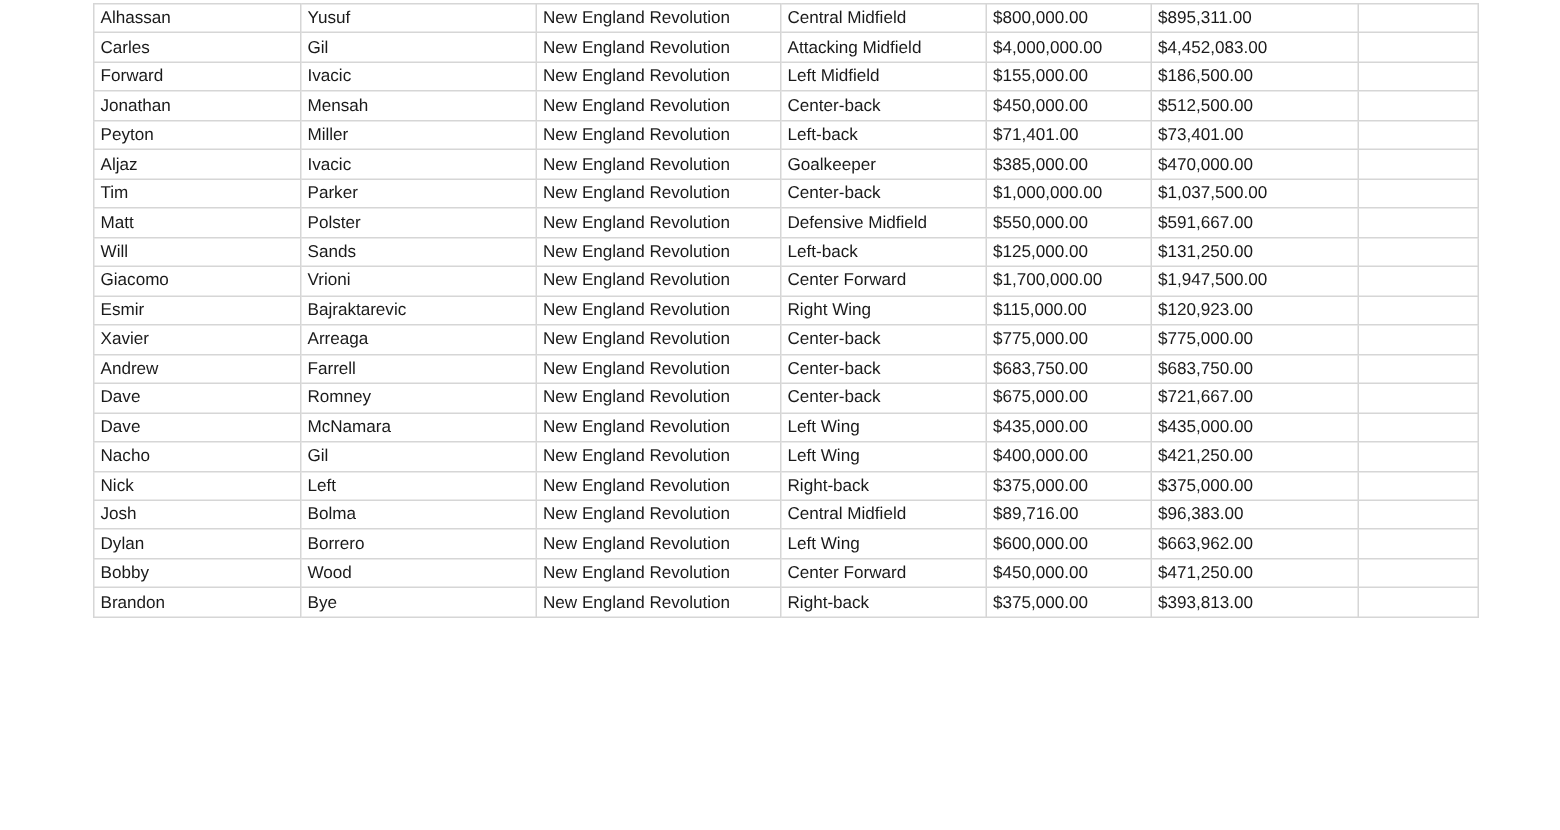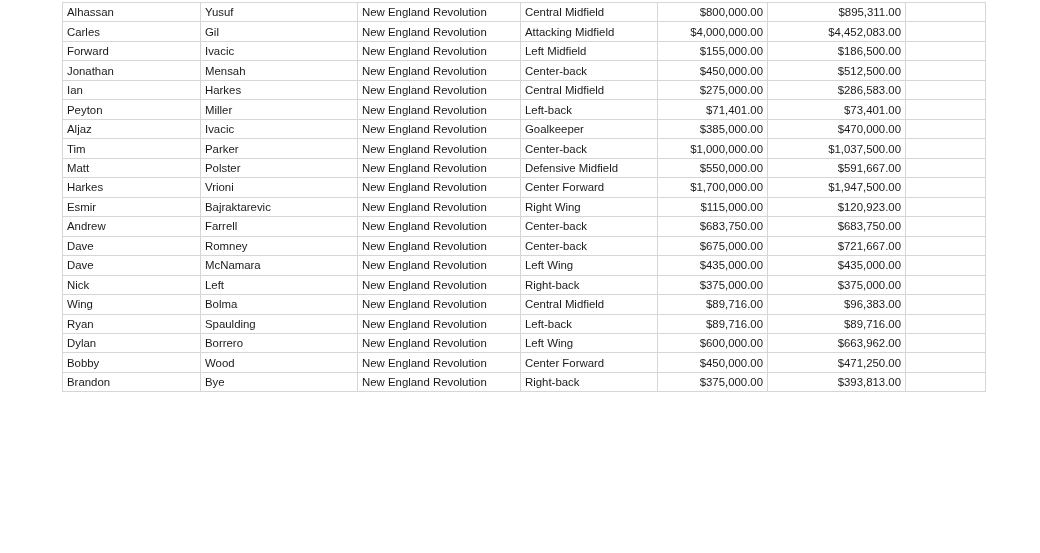--- a/index.html
+++ b/index.html
@@ -1,21 +1,21 @@
 <!DOCTYPE html>
 <html><head>
 <meta charset="utf-8">
 <style>
   html, body { margin: 0; padding: 0; background: #ffffff; }
   body { width: 1040px; height: 553px; position: relative; overflow: hidden;
          font-family: "Liberation Sans", "DejaVu Sans", sans-serif; color: #1a1a1a; }
   .sheet { position: absolute; left: 62px; top: 2px; border-collapse: collapse; table-layout: fixed; }
   .sheet td { height: 18.48px; border: 1px solid #d6d6d6; padding: 0 4px; font-size: 11.4px;
               white-space: nowrap; overflow: hidden; line-height: 18px; }
-  .sheet td.num { text-align: right; padding-right: 4px; }
+  .sheet td.num { padding-right: 4px; }
   col.c1 { width: 138px; } col.c2 { width: 157px; } col.c3 { width: 163px; }
   col.c4 { width: 137px; } col.c5 { width: 110px; } col.c6 { width: 138px; } col.c7 { width: 80px; }
 </style>
 </head>
 <body>
 
 <table class="sheet">
   <colgroup>
     <col class="c1">
       <col class="c2">
@@ -56,29 +56,20 @@
       <tr>
         <td>Jonathan</td>
         <td>Mensah</td>
         <td>New England Revolution</td>
         <td>Center-back</td>
         <td class="num">$450,000.00</td>
         <td class="num">$512,500.00</td>
         <td></td>
       </tr>
       <tr>
-        <td>Ian</td>
-        <td>Harkes</td>
-        <td>New England Revolution</td>
-        <td>Central Midfield</td>
-        <td class="num">$275,000.00</td>
-        <td class="num">$286,583.00</td>
-        <td></td>
-      </tr>
-      <tr>
         <td>Peyton</td>
         <td>Miller</td>
         <td>New England Revolution</td>
         <td>Left-back</td>
         <td class="num">$71,401.00</td>
         <td class="num">$73,401.00</td>
         <td></td>
       </tr>
       <tr>
         <td>Aljaz</td>
@@ -101,38 +92,56 @@
       <tr>
         <td>Matt</td>
         <td>Polster</td>
         <td>New England Revolution</td>
         <td>Defensive Midfield</td>
         <td class="num">$550,000.00</td>
         <td class="num">$591,667.00</td>
         <td></td>
       </tr>
       <tr>
-        <td>Harkes</td>
+        <td>Will</td>
+        <td>Sands</td>
+        <td>New England Revolution</td>
+        <td>Left-back</td>
+        <td class="num">$125,000.00</td>
+        <td class="num">$131,250.00</td>
+        <td></td>
+      </tr>
+      <tr>
+        <td>Giacomo</td>
         <td>Vrioni</td>
         <td>New England Revolution</td>
         <td>Center Forward</td>
         <td class="num">$1,700,000.00</td>
         <td class="num">$1,947,500.00</td>
         <td></td>
       </tr>
       <tr>
         <td>Esmir</td>
         <td>Bajraktarevic</td>
         <td>New England Revolution</td>
         <td>Right Wing</td>
         <td class="num">$115,000.00</td>
         <td class="num">$120,923.00</td>
         <td></td>
       </tr>
       <tr>
+        <td>Xavier</td>
+        <td>Arreaga</td>
+        <td>New England Revolution</td>
+        <td>Center-back</td>
+        <td class="num">$775,000.00</td>
+        <td class="num">$775,000.00</td>
+        <td></td>
+      </tr>
+      <tr>
         <td>Andrew</td>
         <td>Farrell</td>
         <td>New England Revolution</td>
         <td>Center-back</td>
         <td class="num">$683,750.00</td>
         <td class="num">$683,750.00</td>
         <td></td>
       </tr>
       <tr>
         <td>Dave</td>
@@ -146,44 +155,44 @@
       <tr>
         <td>Dave</td>
         <td>McNamara</td>
         <td>New England Revolution</td>
         <td>Left Wing</td>
         <td class="num">$435,000.00</td>
         <td class="num">$435,000.00</td>
         <td></td>
       </tr>
       <tr>
+        <td>Nacho</td>
+        <td>Gil</td>
+        <td>New England Revolution</td>
+        <td>Left Wing</td>
+        <td class="num">$400,000.00</td>
+        <td class="num">$421,250.00</td>
+        <td></td>
+      </tr>
+      <tr>
         <td>Nick</td>
         <td>Left</td>
         <td>New England Revolution</td>
         <td>Right-back</td>
         <td class="num">$375,000.00</td>
         <td class="num">$375,000.00</td>
         <td></td>
       </tr>
       <tr>
-        <td>Wing</td>
+        <td>Josh</td>
         <td>Bolma</td>
         <td>New England Revolution</td>
         <td>Central Midfield</td>
         <td class="num">$89,716.00</td>
         <td class="num">$96,383.00</td>
-        <td></td>
-      </tr>
-      <tr>
-        <td>Ryan</td>
-        <td>Spaulding</td>
-        <td>New England Revolution</td>
-        <td>Left-back</td>
-        <td class="num">$89,716.00</td>
-        <td class="num">$89,716.00</td>
         <td></td>
       </tr>
       <tr>
         <td>Dylan</td>
         <td>Borrero</td>
         <td>New England Revolution</td>
         <td>Left Wing</td>
         <td class="num">$600,000.00</td>
         <td class="num">$663,962.00</td>
         <td></td>

